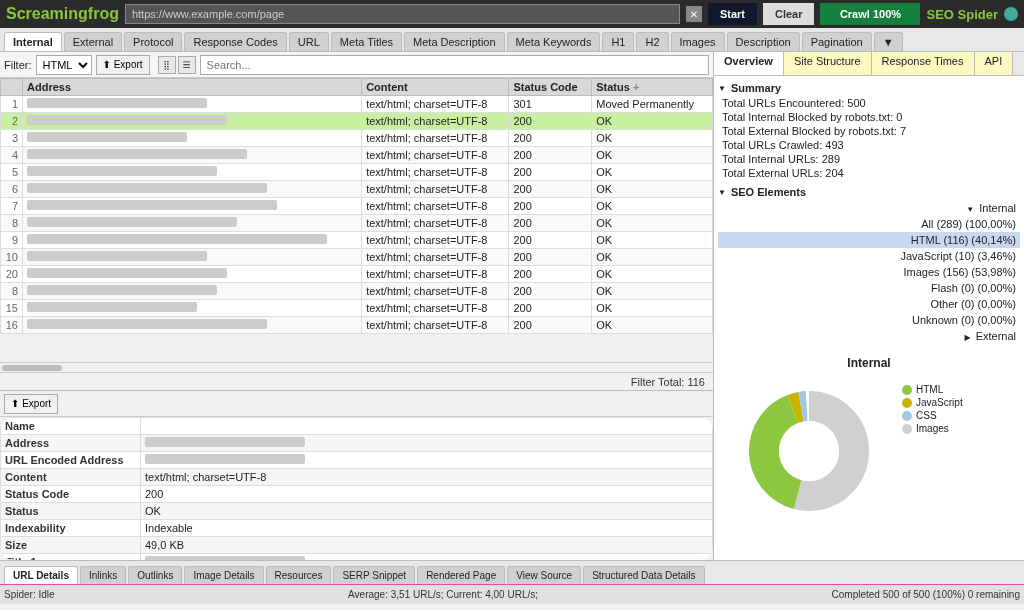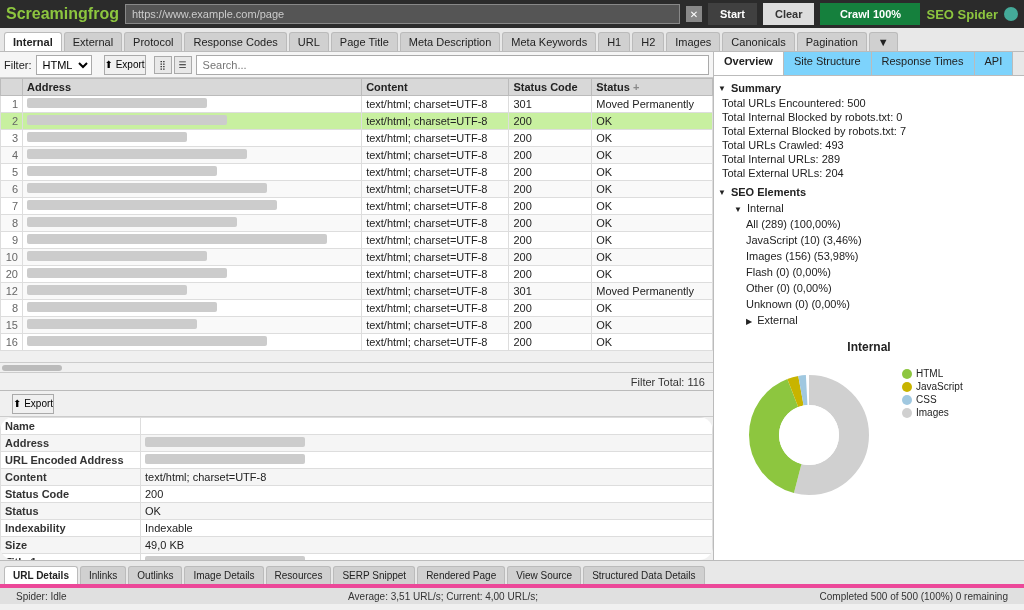--- a/index.html
+++ b/index.html
@@ -5,42 +5,42 @@
     * { margin: 0; padding: 0; box-sizing: border-box; }
     body { font-family: Arial, sans-serif; font-size: 11px; background: #f0f0f0; color: #222; width: 1024px; height: 610px; overflow: hidden; }
 
     
     #top-bar { display: flex; align-items: center; background: #2b2b2b; height: 28px; padding: 0 6px; gap: 6px; }
     #logo { color: #fff; font-size: 16px; font-weight: bold; white-space: nowrap; }
     #logo span { color: #8dc63f; }
     #url-bar { flex: 1; height: 20px; background: #555; border: 1px solid #888; color: #ccc; font-size: 11px; padding: 0 6px; }
     #close-btn { width: 16px; height: 16px; background: #888; border: none; color: #fff; font-size: 10px; cursor: pointer; display: flex; align-items: center; justify-content: center; }
     .top-btn { height: 22px; padding: 0 12px; border: none; font-size: 11px; cursor: pointer; font-weight: bold; }
-    #start-btn { background: #404040; color: #fff; }
+    #start-btn { background: #0f172a; color: #fff; }
     #clear-btn { background: #ddd; color: #333; }
     #crawl-btn { background: #15803d; color: #fff; min-width: 100px; }
     #seo-spider-label { color: #8dc63f; font-size: 13px; font-weight: bold; }
     .dot-icon { width: 14px; height: 14px; background: #4a9; border-radius: 50%; display: inline-block; }
 
     
     #main-tabs { display: flex; background: #e8e8e8; border-bottom: 1px solid #bbb; height: 24px; align-items: flex-end; padding-left: 4px; }
     .main-tab { padding: 3px 8px; font-size: 11px; cursor: pointer; border: 1px solid #bbb; border-bottom: none; background: #d0d0d0; margin-right: 2px; border-radius: 3px 3px 0 0; }
     .main-tab.active { background: #fff; font-weight: bold; }
 
     
     #body-layout { display: flex; height: calc(610px - 28px - 24px - 26px - 24px); }
 
     
     #left-panel { flex: 1; display: flex; flex-direction: column; border-right: 1px solid #bbb; }
 
     
     #filter-bar { display: flex; align-items: center; background: #f5f5f5; border-bottom: 1px solid #ccc; height: 26px; padding: 0 4px; gap: 4px; }
     #filter-label { font-size: 11px; }
     #filter-select { height: 20px; font-size: 11px; padding: 0 2px; border: 1px solid #aaa; background: #fff; }
-    .icon-btn { height: 20px; padding: 0 0; font-size: 10px; border: 1px solid #aaa; background: #f0f0f0; cursor: pointer; display: flex; align-items: center; gap: 2px; margin-left: 8px; }
+    .icon-btn { height: 20px; padding: 0 6px; font-size: 10px; border: 1px solid #aaa; background: #f0f0f0; cursor: pointer; display: flex; align-items: center; gap: 2px; }
     #search-input { height: 20px; flex: 1; margin-left: auto; border: 1px solid #aaa; padding: 0 6px; font-size: 11px; }
     .col-icons { display: flex; gap: 2px; margin-left: 4px; }
     .col-icon { width: 18px; height: 18px; border: 1px solid #aaa; background: #e8e8e8; display: flex; align-items: center; justify-content: center; font-size: 9px; cursor: pointer; }
 
     
     #data-table-wrap { flex: 1; overflow-y: auto; overflow-x: auto; }
     table.data-table { width: 100%; border-collapse: collapse; font-size: 11px; }
     table.data-table th { background: #d8d8d8; border: 1px solid #bbb; padding: 2px 4px; text-align: left; font-weight: bold; position: sticky; top: 0; z-index: 1; white-space: nowrap; }
     table.data-table td { border: 1px solid #ddd; padding: 2px 4px; white-space: nowrap; overflow: hidden; max-width: 300px; text-overflow: ellipsis; }
     table.data-table tr:nth-child(even) { background: #f9f9f9; }
@@ -62,34 +62,34 @@
     table.detail-table tr:nth-child(odd) td { background: #fff; }
     table.detail-table td:first-child { font-weight: bold; width: 140px; color: #333; }
     .detail-blurred { color: transparent; background: #ccc; border-radius: 2px; display: inline-block; height: 10px; }
 
     
     #bottom-tabs { display: flex; background: #e8e8e8; border-top: 1px solid #bbb; height: 24px; align-items: flex-end; padding-left: 4px; }
     .bottom-tab { padding: 3px 8px; font-size: 10px; cursor: pointer; border: 1px solid #bbb; border-bottom: none; background: #d0d0d0; margin-right: 2px; border-radius: 3px 3px 0 0; }
     .bottom-tab.active { background: #fff; font-weight: bold; }
 
     
-    #status-bar { display: flex; align-items: center; background: #e0e0e0; border-top: 4px solid #ec4899; height: 20px; padding: 0 16px; font-size: 10px; color: #333; }
+    #status-bar { display: flex; align-items: center; background: #e0e0e0; border-top: 1px solid #ec4899; height: 20px; padding: 0 4px; font-size: 10px; color: #333; }
     #status-bar .right { margin-left: auto; }
 
     
     #right-panel { width: 310px; display: flex; flex-direction: column; background: #fff; }
     #right-tabs { display: flex; background: #e8e8e8; border-bottom: 1px solid #bbb; height: 24px; }
-    .right-tab { padding: 3px 10px; font-size: 11px; cursor: pointer; border-right: 1px solid #bbb; background: #7dd3fc; }
+    .right-tab { padding: 3px 10px; font-size: 11px; cursor: pointer; border-right: 1px solid #bbb; background: #fef9c3; }
     .right-tab.active { background: #fff; font-weight: bold; }
     #right-content { flex: 1; overflow-y: auto; padding: 4px; }
 
     
     .tree-section { margin-bottom: 4px; }
     .tree-header { font-weight: bold; font-size: 11px; display: flex; align-items: center; gap: 3px; cursor: pointer; padding: 2px 0; }
-    .tree-item { padding: 2px 4px 2px 16px; font-size: 11px; cursor: pointer; display: flex; align-items: center; justify-content: flex-start; }
+    .tree-item { padding: 2px 4px 2px 16px; font-size: 11px; cursor: pointer; display: flex; align-items: center; justify-content: flex-end; }
     .tree-item.selected { background: #c8d8f0; }
     .tree-sub { padding-left: 28px; }
     .triangle { font-size: 8px; margin-right: 2px; }
     .stat-row { display: flex; justify-content: space-between; padding: 1px 4px; font-size: 11px; }
 
     
     #chart-area { padding: 8px; display: flex; flex-direction: column; align-items: center; }
     #chart-title { font-size: 12px; font-weight: bold; margin-bottom: 6px; }
     #donut-wrap { position: relative; width: 150px; height: 150px; }
     .legend { margin-top: 8px; display: flex; flex-direction: column; gap: 2px; align-self: flex-start; padding-left: 10px; }
@@ -122,27 +122,27 @@
   <span id="seo-spider-label">SEO Spider</span>
   <span class="dot-icon"></span>
 </div>
 
 <div id="main-tabs">
     <div class="main-tab active">Internal</div>
     <div class="main-tab">External</div>
     <div class="main-tab">Protocol</div>
     <div class="main-tab">Response Codes</div>
     <div class="main-tab">URL</div>
-    <div class="main-tab">Page Title</div>
+    <div class="main-tab">Meta Titles</div>
     <div class="main-tab">Meta Description</div>
     <div class="main-tab">Meta Keywords</div>
     <div class="main-tab">H1</div>
     <div class="main-tab">H2</div>
     <div class="main-tab">Images</div>
-    <div class="main-tab">Canonicals</div>
+    <div class="main-tab">Description</div>
     <div class="main-tab">Pagination</div>
     <div class="main-tab">▼</div>
   </div>
 
 <div id="body-layout">
 
   <div id="left-panel">
 
     <div id="filter-bar">
       <span id="filter-label">Filter:</span>
@@ -240,27 +240,20 @@
               <td>OK</td>
             </tr>
             <tr>
               <td class="row-num">20</td>
               <td><span class="blurred" style="width: 200px;"></span></td>
               <td>text/html; charset=UTF-8</td>
               <td>200</td>
               <td>OK</td>
             </tr>
             <tr>
-              <td class="row-num">12</td>
-              <td><span class="blurred" style="width: 160px;"></span></td>
-              <td>text/html; charset=UTF-8</td>
-              <td>301</td>
-              <td>Moved Permanently</td>
-            </tr>
-            <tr>
               <td class="row-num">8</td>
               <td><span class="blurred" style="width: 190px;"></span></td>
               <td>text/html; charset=UTF-8</td>
               <td>200</td>
               <td>OK</td>
             </tr>
             <tr>
               <td class="row-num">15</td>
               <td><span class="blurred" style="width: 170px;"></span></td>
               <td>text/html; charset=UTF-8</td>
@@ -365,20 +358,21 @@
         <div class="tree-header">
           <span class="triangle">▼</span>
           <span>SEO Elements</span>
         </div>
         <div class="tree-item">
           <span><span class="triangle">▼</span>
           <span>Internal</span></span>
         </div>
         <div id="internal-items">
             <div class="tree-item tree-sub">All (289) (100,00%)</div>
+            <div class="tree-item tree-sub selected">HTML (116) (40,14%)</div>
             <div class="tree-item tree-sub">JavaScript (10) (3,46%)</div>
             <div class="tree-item tree-sub">Images (156) (53,98%)</div>
             <div class="tree-item tree-sub">Flash (0) (0,00%)</div>
             <div class="tree-item tree-sub">Other (0) (0,00%)</div>
             <div class="tree-item tree-sub">Unknown (0) (0,00%)</div>
           </div>
         <div class="tree-item tree-sub">
           <span><span class="triangle">▶</span>
           <span>External</span></span>
         </div>

